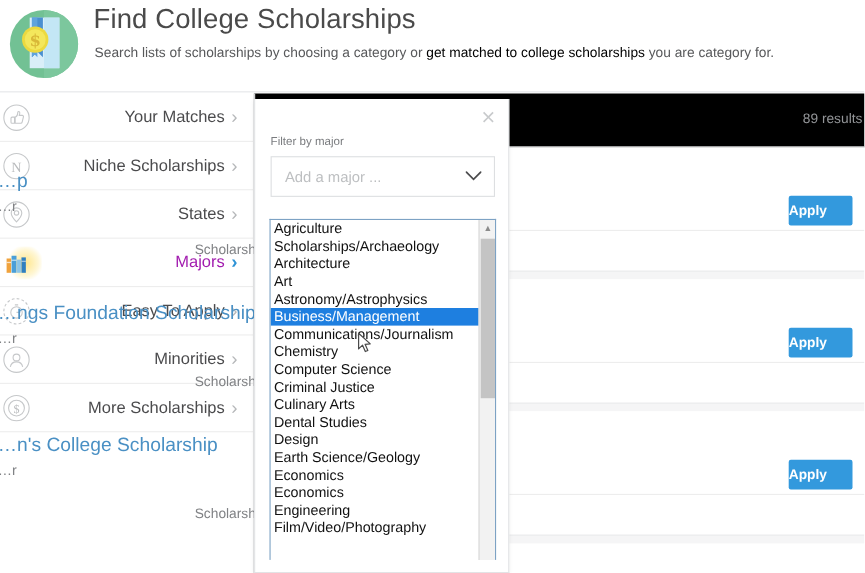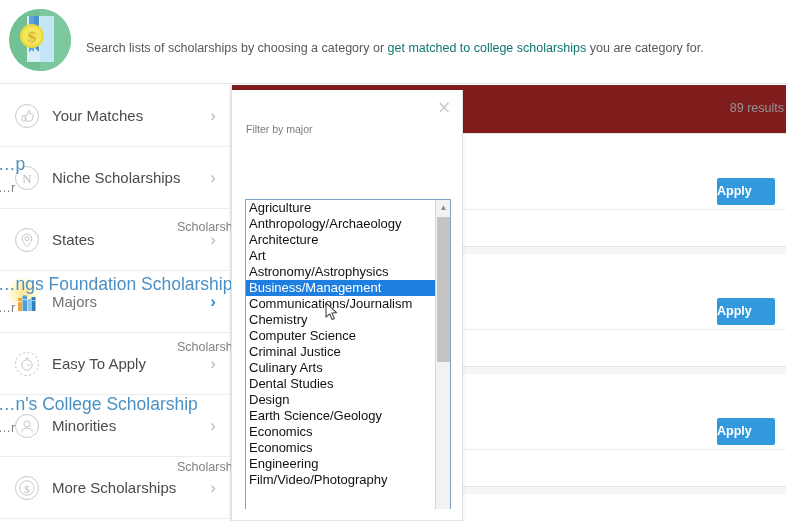--- a/index.html
+++ b/index.html
@@ -37,54 +37,55 @@
     letter-spacing: 0.1px;
     white-space: nowrap;
   }
   .page-subtitle {
     position: absolute; left: 86px; top: 41px;
     font-size: 12.5px;
     color: #58595b;
     white-space: nowrap;
   }
   .page-subtitle a {
-    color: #0f766e;
+    color: #000000;
     text-decoration: none;
   }
 
   
   .sidebar {
     position: absolute; left: 0; top: 85px;
     width: 231px; height: 436px;
     background: #ffffff;
     border-right: 1px solid #e6e7e8;
   }
   .nav-item {
     position: relative;
-    height: 62px;
+    height: 44px;
     display: flex;
     align-items: center;
-    padding: 0 14px 0 12px;
+    padding: 0 14px 0 0;
     border-bottom: 1px solid #ededed;
     cursor: pointer;
+    text-align: right;
   }
   .nav-item:first-child { border-top: none; }
   .nav-icon {
     width: 30px; height: 30px;
     flex: 0 0 30px;
     margin-right: 10px;
     display: flex; align-items: center; justify-content: center;
   }
   .nav-label {
     font-size: 15px;
     color: #4b4b4d;
     flex: 1 1 auto;
     white-space: nowrap;
   }
-  .nav-item.active .nav-label { color: #737373; }
+  .nav-item.active .nav-label { color: #a21caf; }
   .nav-chevron {
     font-size: 17px;
     color: #b6b8ba;
     font-weight: 400;
     line-height: 1;
     margin-left: 6px;
   }
   .nav-item.active .nav-chevron { color: #2f93d6; font-weight: 700; }
   .majors-glow {
     position: absolute;
@@ -96,21 +97,21 @@
 
   
   .results {
     position: absolute; left: 231px; top: 85px;
     width: 555px; height: 436px;
     background: #ffffff;
   }
   .results-header {
     position: relative;
     height: 49px;
-    background: #7f1d1d;
+    background: #000000;
     border-bottom: 1px solid #e6e7e8;
     border-left: 1px solid #e6e7e8;
   }
   .results-count {
     position: absolute; right: 2px; top: 16px;
     font-size: 12.5px;
     color: #939598;
     white-space: nowrap;
   }
   .result-card {
@@ -272,20 +273,21 @@
         <path d="M33 2 A31 31 0 0 1 33 64 Z" fill="#7cc79d"></path>
         <rect x="20" y="9" width="27" height="46" fill="#d9eef8"></rect>
         <rect x="33" y="9" width="14" height="46" fill="#c3e6f5"></rect>
         <path d="M22 9 h10 v36 l-5 -5 l-5 5 Z" fill="#4a8fd0"></path>
         <path d="M22 9 h5 v36 l-2.5 -2.5 l-2.5 2.5 Z" fill="#5fa3dd"></path>
         <circle cx="25" cy="29" r="12" fill="#ecd93f"></circle>
         <circle cx="25" cy="29" r="9.5" fill="#f4e75c"></circle>
         <text x="25" y="35" font-size="15" font-family="DejaVu Serif, serif" font-weight="bold" fill="#d9b838" text-anchor="middle">$</text>
       </svg>
     </div>
+    <div class="page-title">Find College Scholarships</div>
     <div class="page-subtitle"><span>Search lists of scholarships by choosing a category or </span><a href="#">get matched to college scholarships</a><span> you are category for.</span></div>
   </div>
 
   <div class="sidebar">
 
     <div class="nav-item">
       <span class="nav-icon">
         <svg width="26" height="26" viewBox="0 0 26 26">
             <circle cx="13" cy="13" r="11.5" fill="none" stroke="#c6c8ca" stroke-width="1"></circle>
             <path d="M9 12.5 h2.2 v5.6 H9 a1 1 0 0 1 -1 -1 v-3.6 a1 1 0 0 1 1 -1 z M11.8 12.5 c1.6 -0.7 2.3 -2.2 2.3 -3.8 c0 -1 0.6 -1.5 1.2 -1.3 c0.7 0.2 0.8 1 0.6 1.9 l-0.4 1.6 h2.7 c0.8 0 1.3 0.6 1.1 1.3 l-1.1 4.6 c-0.1 0.6 -0.6 1.3 -1.4 1.3 h-5 z" fill="none" stroke="#c6c8ca" stroke-width="1"></path>
@@ -412,25 +414,33 @@
       </div>
     </div>
 
     <div class="card-gap"></div>
   </div>
 
   <div class="popover">
     <div class="popover-close">×</div>
     <div class="filter-label">Filter by major</div>
 
+    <div class="major-select">
+      <span class="major-select-text">Add a major ...</span>
+      <span class="major-select-caret">
+        <svg width="15" height="10" viewBox="0 0 15 10">
+            <path d="M1 1.5 L7.5 8 L14 1.5" fill="none" stroke="#4b4b4d" stroke-width="1.6" stroke-linecap="round"></path>
+          </svg>
+      </span>
+    </div>
 
     <div class="major-listbox">
       <div id="option-list">
           <div class="option">Agriculture</div>
-          <div class="option">Anthropology/Archaeology</div>
+          <div class="option">Scholarships/Archaeology</div>
           <div class="option">Architecture</div>
           <div class="option">Art</div>
           <div class="option">Astronomy/Astrophysics</div>
           <div class="option selected">Business/Management</div>
           <div class="option">Communications/Journalism</div>
           <div class="option">Chemistry</div>
           <div class="option">Computer Science</div>
           <div class="option">Criminal Justice</div>
           <div class="option">Culinary Arts</div>
           <div class="option">Dental Studies</div>

